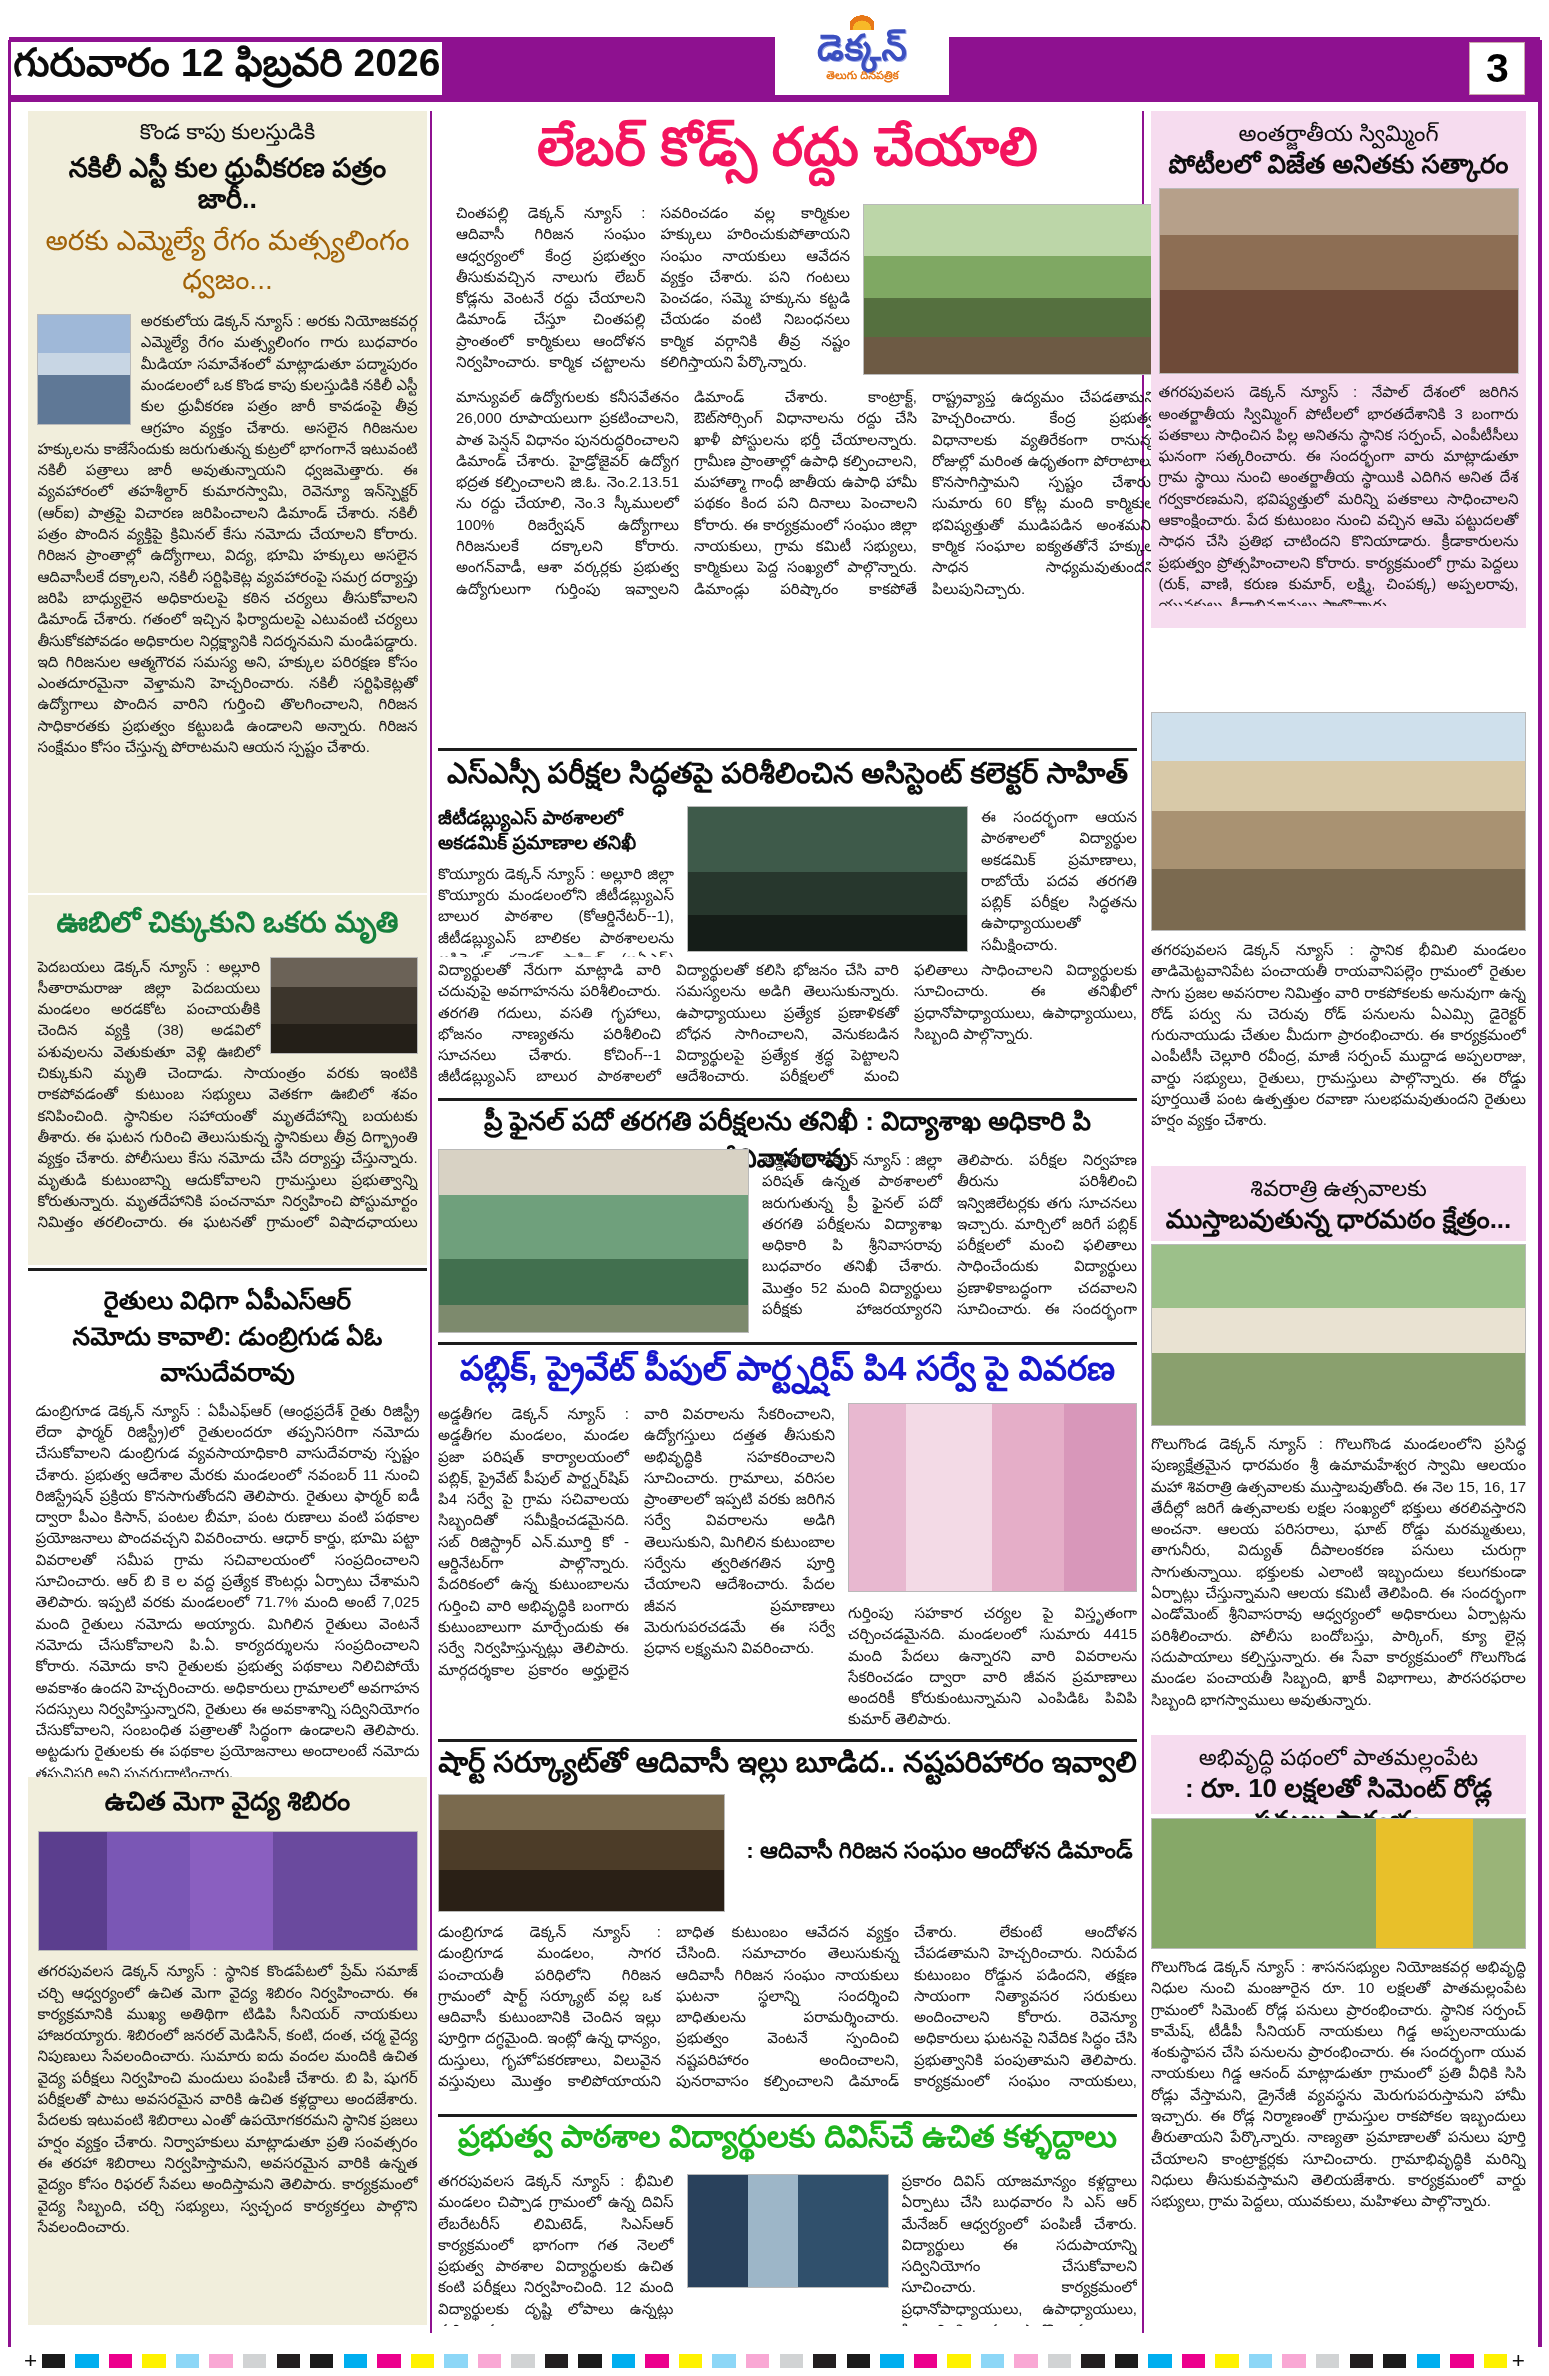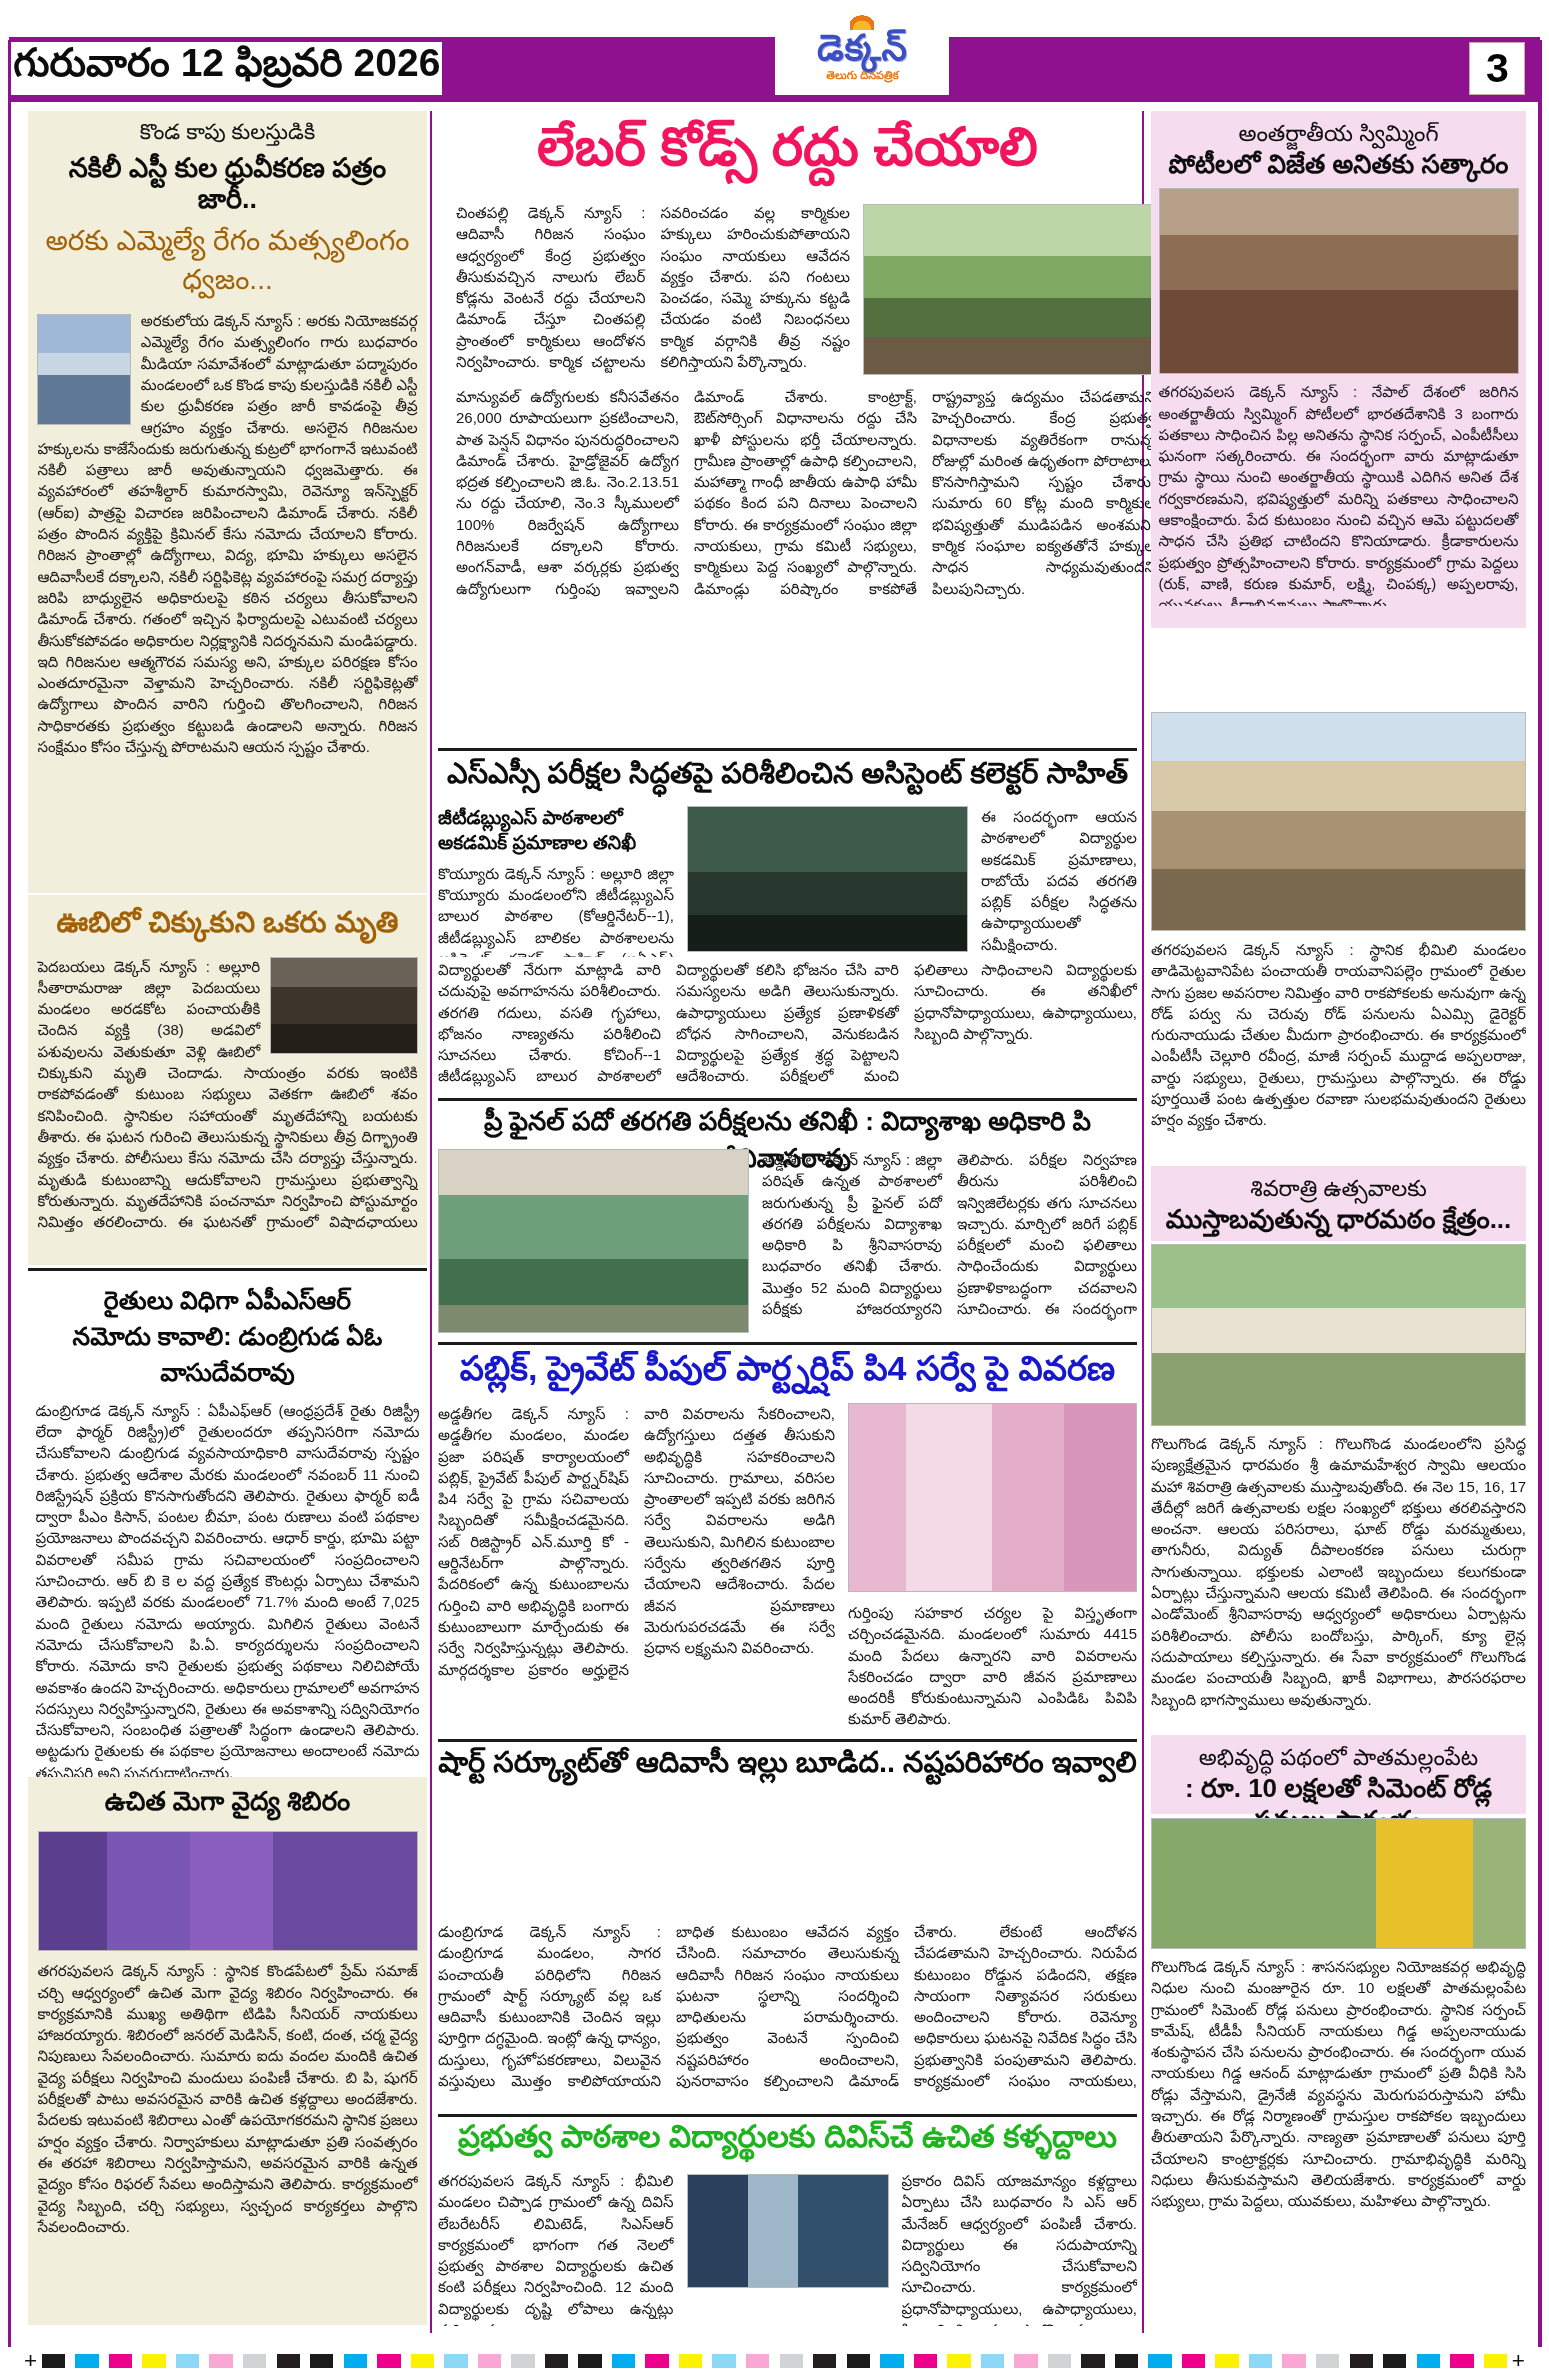--- a/index.html
+++ b/index.html
@@ -37,21 +37,21 @@
   
   .left-a1 { position:absolute; left:28px; top:111px; width:399px; height:782px; background:#f1eedc; padding:9.4px 9.4px 5.6px; }
   .kicker { text-align:center; font-size:21.5px; color:#111; }
   .l1-head { text-align:center; font-size:27px; font-weight:bold; color:#0d0d0d; margin-top:3.7px; line-height:1.15; }
   .l1-sub { text-align:center; font-size:28px; color:#a16207; margin:9.4px 0 7.5px; }
   .photo-caste { float:left; width:94px; height:111px; margin:3.7px 9.4px 3.7px 0;
                  background:linear-gradient(180deg,#9fb8d8 0 35%,#c8d6e4 35% 55%,#5f7896 55% 100%); }
   .left-a1 .body-text { height:573px; }
 
   .left-a2 { position:absolute; left:28px; top:895px; width:399px; height:370px; background:#f1eedc; padding:7.5px 9.4px; }
-  .l2-head { text-align:center; font-size:29px; font-weight:bold; color:#a16207; margin:3.7px 0 9.4px; }
+  .l2-head { text-align:center; font-size:29px; font-weight:bold; color:#15803d; margin:3.7px 0 9.4px; }
   .photo-bog { float:right; width:148px; height:97px; margin:1.9px 0 5.6px 9.4px;
                background:linear-gradient(180deg,#6b6257 0 30%,#3c352c 30% 70%,#241f18 70% 100%); }
   .left-a2 .body-text { height:281px; }
 
   .left-a3 { position:absolute; left:28px; top:1274px; width:399px; height:498px; background:#ffffff; padding:7.5px 7.5px; }
   .l3-head { text-align:center; font-size:25px; font-weight:bold; color:#0c0c0c; line-height:1.45; margin-bottom:9.4px; }
   .left-a3 .body-text { height:394px; }
 
   .left-a4 { position:absolute; left:28px; top:1777px; width:399px; height:548px; background:#f1eedc; padding:7.5px 9.4px; }
   .l4-head { text-align:center; font-size:26px; font-weight:bold; color:#0c0c0c; margin:1.9px 0 7.5px; }
@@ -229,20 +229,24 @@
   <div class="mid-head p4-head">పబ్లిక్, ప్రైవేట్ పీపుల్ పార్ట్నర్షిప్ పి4 సర్వే పై వివరణ</div>
   <div class="p4-row">
     <div class="p4-text body-text">అడ్డతీగల డెక్కన్ న్యూస్ : అడ్డతీగల మండలం, మండల ప్రజా పరిషత్ కార్యాలయంలో పబ్లిక్, ప్రైవేట్ పీపుల్ పార్ట్నర్‌షిప్ పి4 సర్వే పై గ్రామ సచివాలయ సిబ్బందితో సమీక్షించడమైనది. సబ్ రిజిస్ట్రార్ ఎన్.మూర్తి కో - ఆర్డినేటర్‌గా పాల్గొన్నారు. పేదరికంలో ఉన్న కుటుంబాలను గుర్తించి వారి అభివృద్ధికి బంగారు కుటుంబాలుగా మార్చేందుకు ఈ సర్వే నిర్వహిస్తున్నట్లు తెలిపారు. మార్గదర్శకాల ప్రకారం అర్హులైన వారి వివరాలను సేకరించాలని, ఉద్యోగస్తులు దత్తత తీసుకుని అభివృద్ధికి సహకరించాలని సూచించారు. గ్రామాలు, వరిసల ప్రాంతాలలో ఇప్పటి వరకు జరిగిన సర్వే వివరాలను అడిగి తెలుసుకుని, మిగిలిన కుటుంబాల సర్వేను త్వరితగతిన పూర్తి చేయాలని ఆదేశించారు. పేదల జీవన ప్రమాణాలు మెరుగుపరచడమే ఈ సర్వే ప్రధాన లక్ష్యమని వివరించారు.</div>
     <div class="photo photo-p4"></div>
     <div class="p4-caption body-text">గుర్తింపు సహకార చర్యల పై విస్తృతంగా చర్చించడమైనది. మండలంలో సుమారు 4415 మంది పేదలు ఉన్నారని వారి వివరాలను సేకరించడం ద్వారా వారి జీవన ప్రమాణాలు అందరికీ కోరుకుంటున్నామని ఎంపిడిఓ పివిపి కుమార్ తెలిపారు.</div>
   </div>
 
   <div class="sep" style="left:438px; top:1739px; width:699px;"></div>
 
   <div class="mid-head fire-head">షార్ట్ సర్క్యూట్‌తో ఆదివాసీ ఇల్లు బూడిద.. నష్టపరిహారం ఇవ్వాలి</div>
+  <div class="fire-row">
+    <div class="photo photo-burnt"></div>
+    <div class="fire-sub">: ఆదివాసీ గిరిజన సంఘం ఆందోళన డిమాండ్</div>
+  </div>
   <div class="fire-bottom body-text">డుంబ్రిగూడ డెక్కన్ న్యూస్ : డుంబ్రిగూడ మండలం, సాగర పంచాయతీ పరిధిలోని గిరిజన గ్రామంలో షార్ట్ సర్క్యూట్ వల్ల ఒక ఆదివాసీ కుటుంబానికి చెందిన ఇల్లు పూర్తిగా దగ్ధమైంది. ఇంట్లో ఉన్న ధాన్యం, దుస్తులు, గృహోపకరణాలు, విలువైన వస్తువులు మొత్తం కాలిపోయాయని బాధిత కుటుంబం ఆవేదన వ్యక్తం చేసింది. సమాచారం తెలుసుకున్న ఆదివాసీ గిరిజన సంఘం నాయకులు ఘటనా స్థలాన్ని సందర్శించి బాధితులను పరామర్శించారు. ప్రభుత్వం వెంటనే స్పందించి నష్టపరిహారం అందించాలని, పునరావాసం కల్పించాలని డిమాండ్ చేశారు. లేకుంటే ఆందోళన చేపడతామని హెచ్చరించారు. నిరుపేద కుటుంబం రోడ్డున పడిందని, తక్షణ సాయంగా నిత్యావసర సరుకులు అందించాలని కోరారు. రెవెన్యూ అధికారులు ఘటనపై నివేదిక సిద్ధం చేసి ప్రభుత్వానికి పంపుతామని తెలిపారు. కార్యక్రమంలో సంఘం నాయకులు, గ్రామ పెద్దలు, బాధిత కుటుంబ సభ్యులు పాల్గొన్నారు.</div>
 
   <div class="sep" style="left:438px; top:2114px; width:699px;"></div>
 
   <div class="mid-head divis-head">ప్రభుత్వ పాఠశాల విద్యార్థులకు దివిస్‌చే ఉచిత కళ్ళద్దాలు</div>
   <div class="divis-row">
     <div class="divis-cell body-text">తగరపువలస డెక్కన్ న్యూస్ : భీమిలి మండలం చిప్పాడ గ్రామంలో ఉన్న దివిస్ లేబరేటరీస్ లిమిటెడ్, సిఎస్ఆర్ కార్యక్రమంలో భాగంగా గత నెలలో ప్రభుత్వ పాఠశాల విద్యార్థులకు ఉచిత కంటి పరీక్షలు నిర్వహించింది. 12 మంది విద్యార్థులకు దృష్టి లోపాలు ఉన్నట్లు గుర్తించారు.</div>
     <div class="photo photo-glasses"></div>
     <div class="divis-cell body-text">ప్రకారం దివిస్ యాజమాన్యం కళ్లద్దాలు ఏర్పాటు చేసి బుధవారం సి ఎస్ ఆర్ మేనేజర్ ఆధ్వర్యంలో పంపిణీ చేశారు. విద్యార్థులు ఈ సదుపాయాన్ని సద్వినియోగం చేసుకోవాలని సూచించారు. కార్యక్రమంలో ప్రధానోపాధ్యాయులు, ఉపాధ్యాయులు, సిబ్బంది, విద్యార్థులు పాల్గొన్నారు.</div>
   </div>

